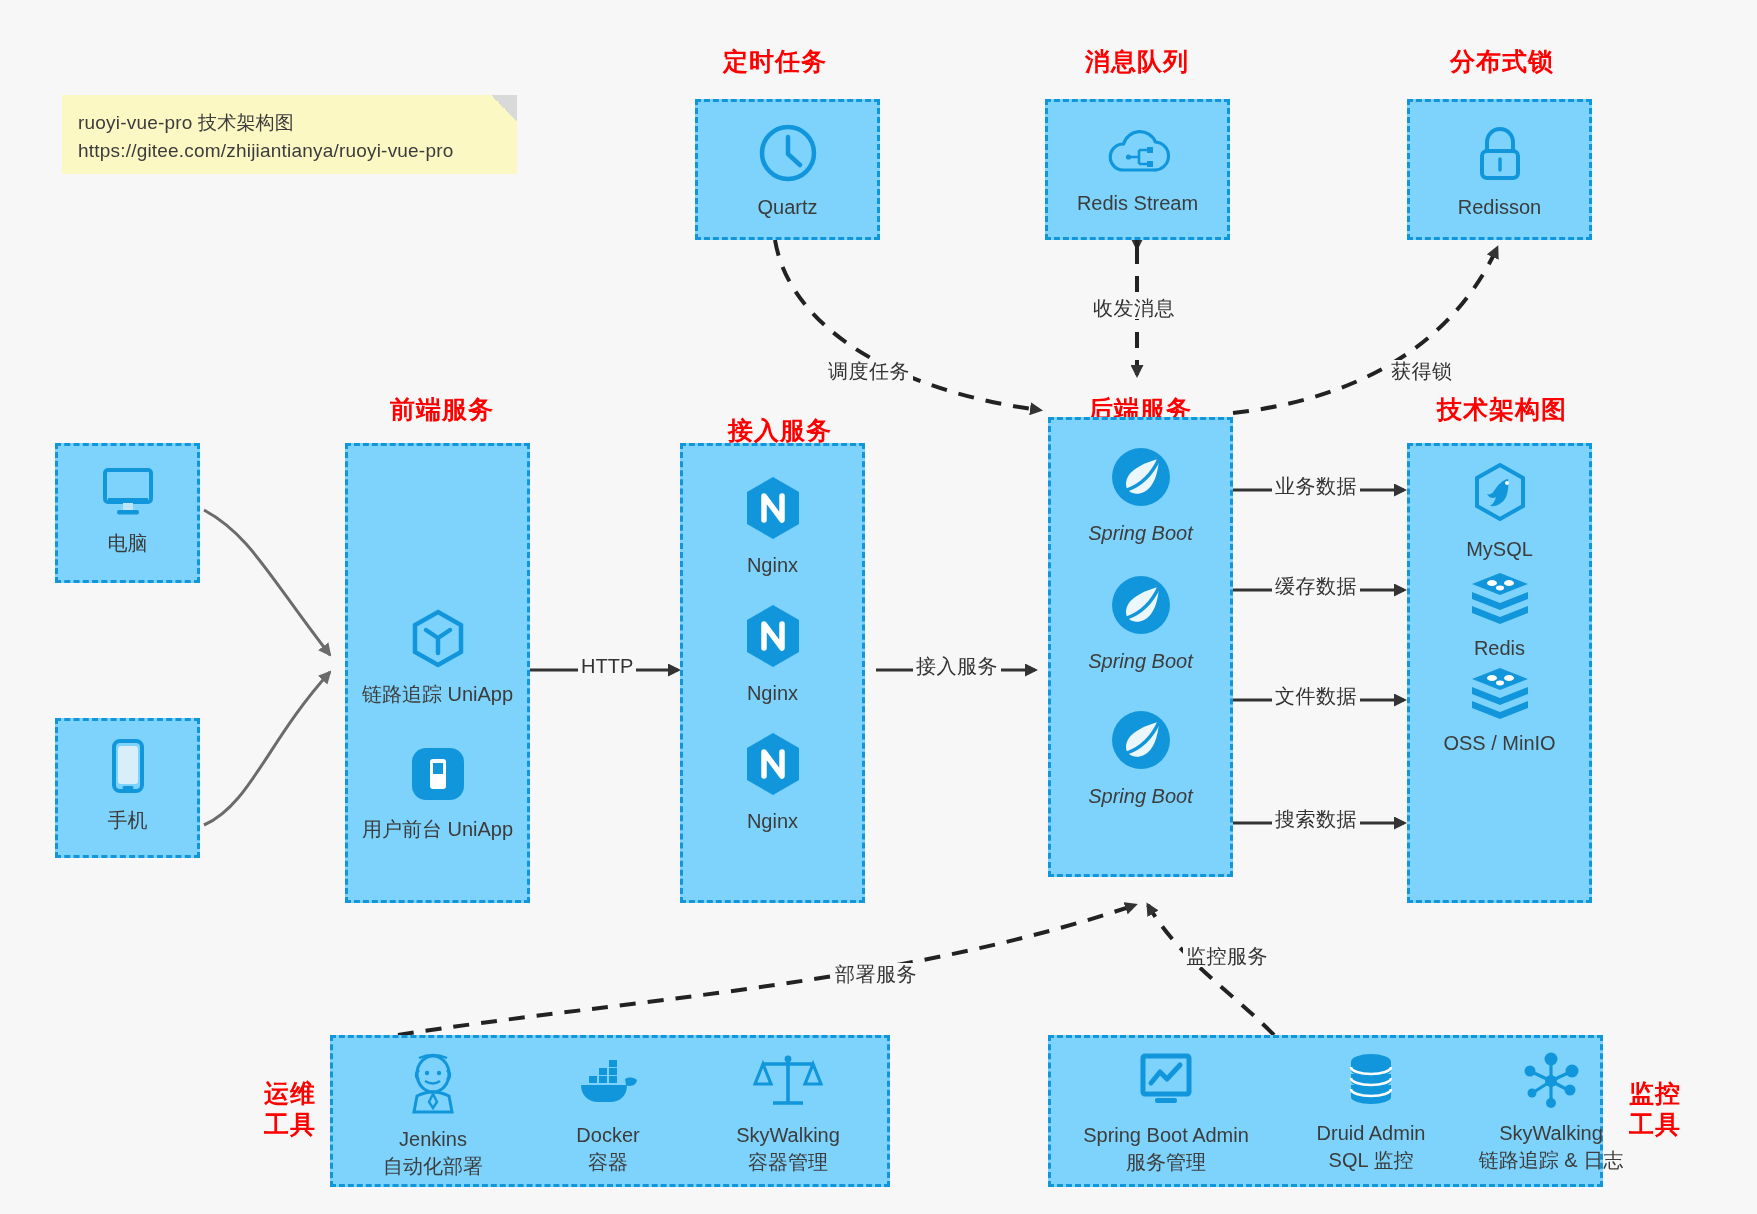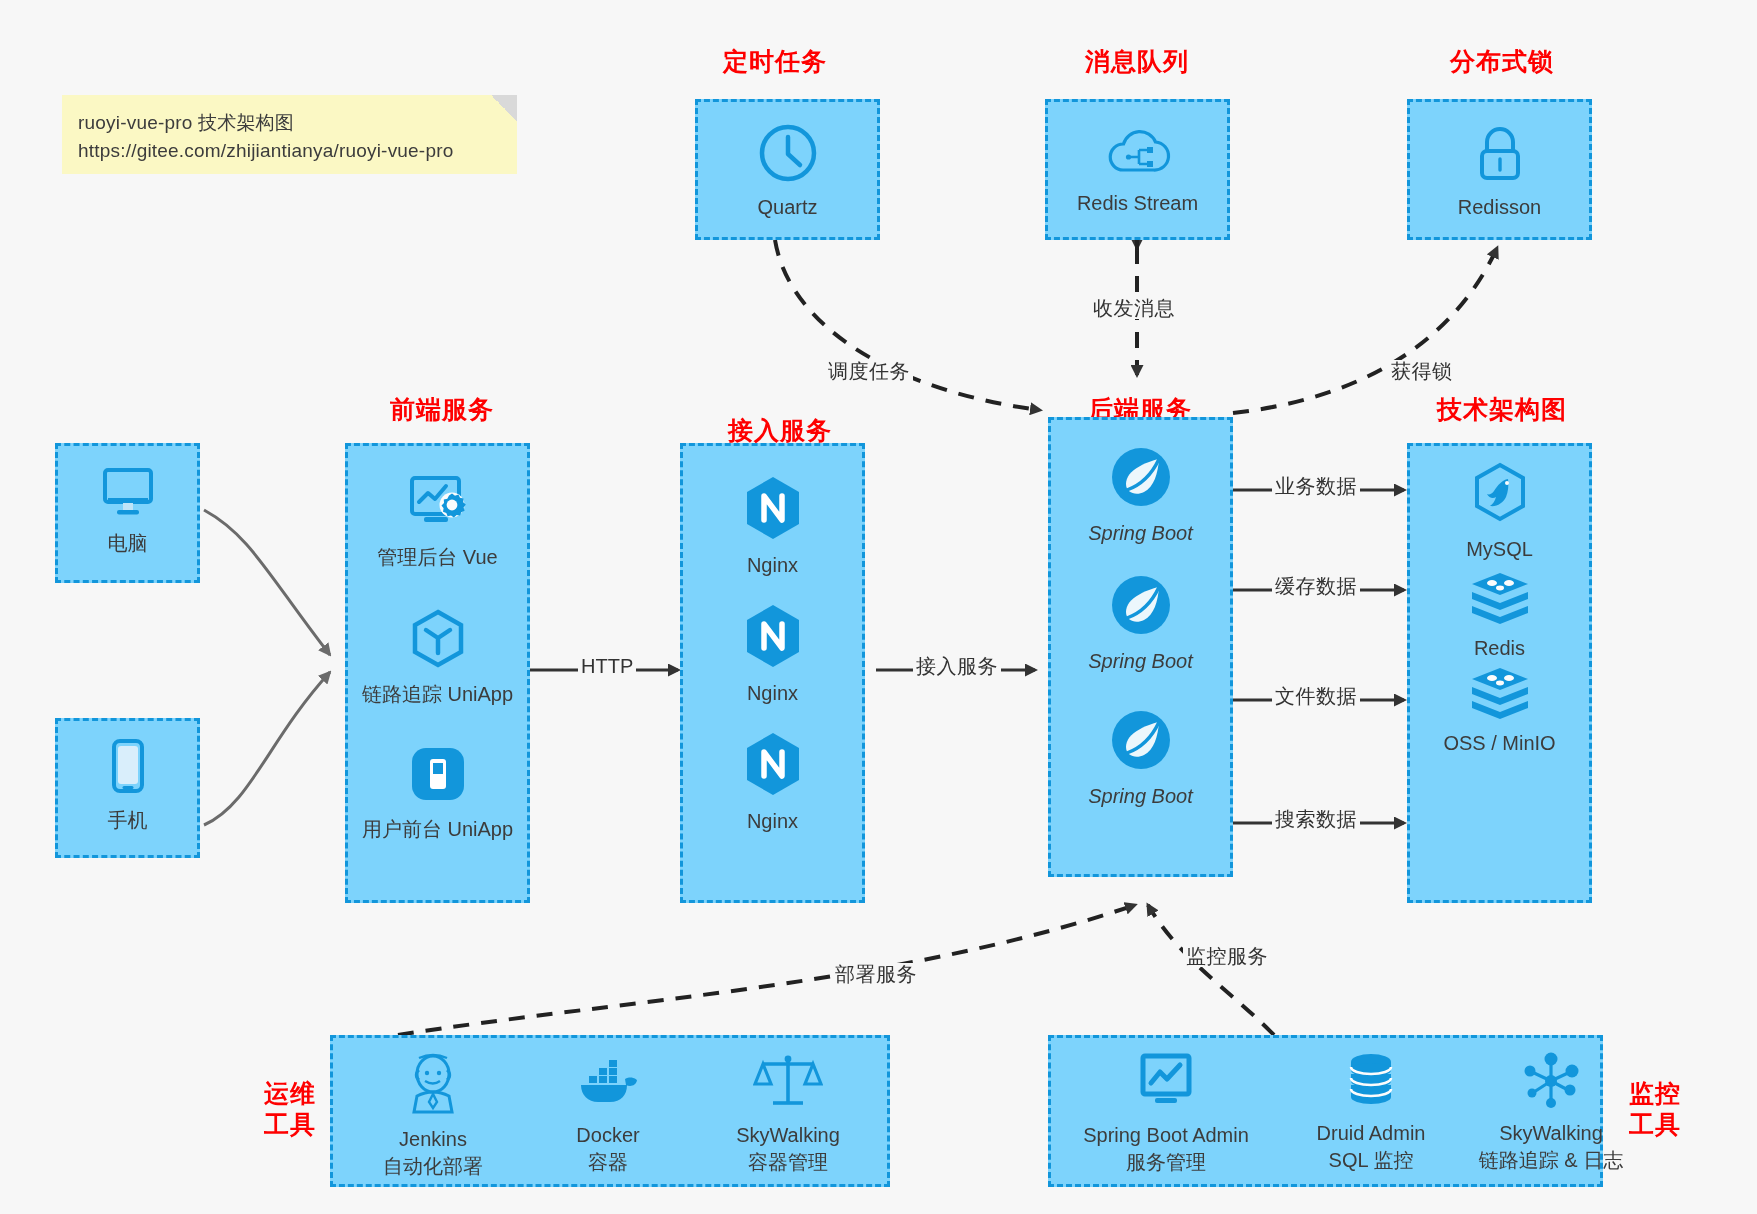--- a/index.html
+++ b/index.html
@@ -198,35 +198,20 @@
           <rect x="13" y="9" width="20" height="38" rx="3" fill="#d9eefb"></rect>
           <line x1="19" y1="50.5" x2="27" y2="50.5" stroke="#1296db" stroke-width="3" stroke-linecap="round"></line>
         </svg>
       </span>
       <span class="lbl">手机</span>
     </div>
   </div>
 
   <div class="grp-title" style="left:347px;top:393px;width:190px;">前端服务</div>
   <div class="group" style="left:345px;top:443px;width:185px;height:460px;">
-    <div class="node" style="top:26px;">
-      <span class="ico">
-        <svg width="68" height="62" viewBox="0 0 68 62">
-          <rect x="8" y="6" width="47" height="36" rx="3" fill="none" stroke="#1296db" stroke-width="4"></rect>
-          <path d="M15 30 L24 21 L31 27 L42 14" fill="none" stroke="#1296db" stroke-width="4" stroke-linecap="round" stroke-linejoin="round"></path>
-          <rect x="20" y="45" width="24" height="5" rx="2" fill="#1296db"></rect>
-          <g>
-            <circle cx="48" cy="33" r="12.5" fill="#fcfcfc"></circle>
-            <path d="M48 21.5 l3 2.2 3.4 -1.1 1.6 3.2 3.5 .8 -.3 3.6 2.6 2.4 -2.2 2.8 1 3.4 -3.3 1.4 -1.2 3.4 -3.5 -.5 -2.7 2.3 -2.9 -2 -3.4 .9 -1.3 -3.3 -3.3 -1.3 .6 -3.5 -2.1 -2.8 2.5 -2.5 -.2 -3.5 3.5 -.7 1.7 -3.1 z" fill="#1296db"></path>
-            <circle cx="48" cy="33" r="5.4" fill="#fcfcfc"></circle>
-          </g>
-        </svg>
-      </span>
-      <span class="lbl">管理后台 Vue</span>
-    </div>
     <div class="node" style="top:161px;">
       <span class="ico">
         <svg width="64" height="64" viewBox="0 0 64 64">
           <path d="M32 5 L55 18 L55 45 L32 58 L9 45 L9 18 Z" fill="none" stroke="#1296db" stroke-width="4.5"></path>
           <path d="M32 31 L32 46 M32 31 L20 23 M32 31 L44 23" fill="none" stroke="#1296db" stroke-width="4.5" stroke-linecap="round"></path>
         </svg>
       </span>
       <span class="lbl">链路追踪 UniApp</span>
     </div>
     <div class="node" style="top:296px;">

